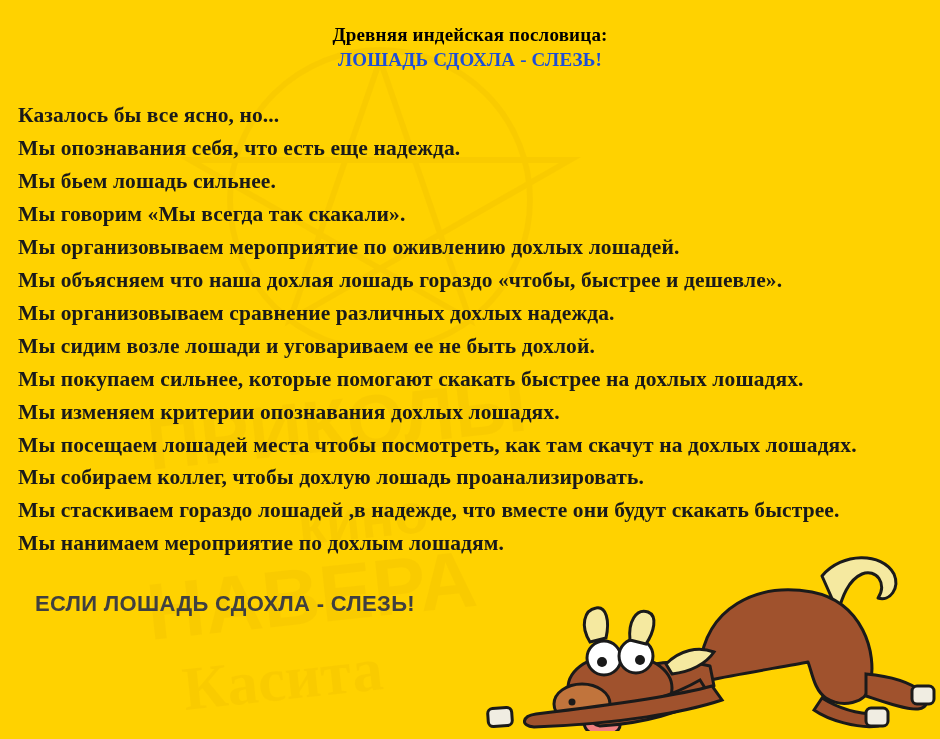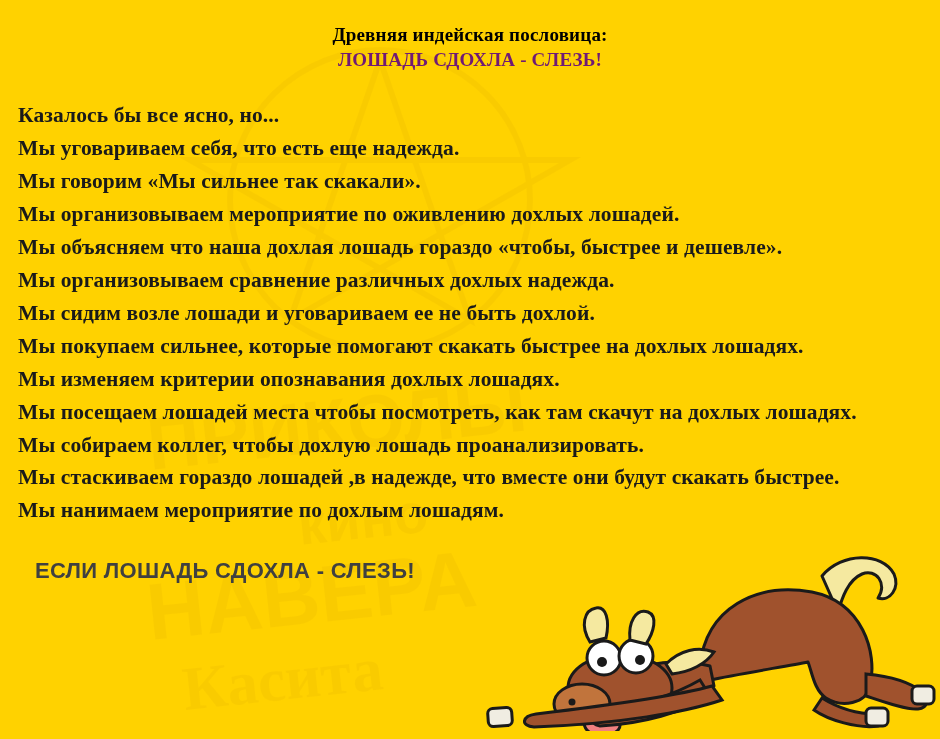--- a/index.html
+++ b/index.html
@@ -42,21 +42,21 @@
     font-family: "Liberation Serif", serif;
     font-weight: bold;
     font-size: 19px;
     color: #000000;
     letter-spacing: 0.2px;
   }
   .header .line2 {
     font-family: "Liberation Serif", serif;
     font-weight: bold;
     font-size: 19px;
-    color: #701a75;
+    color: #1d4ed8;
     letter-spacing: 0.2px;
   }
 
   .body-text {
     position: relative;
     z-index: 3;
     margin: 0;
     padding: 30px 14px 0 18px;
     list-style: none;
   }
@@ -113,22 +113,23 @@
     </g>
   </svg>
 
   <div class="header">
     <div class="line1">Древняя индейская пословица:</div>
     <div class="line2">ЛОШАДЬ СДОХЛА - СЛЕЗЬ!</div>
   </div>
 
   <ul class="body-text">
     <p class="intro">Казалось бы все ясно, но...</p>
-    <li>Мы уговариваем себя, что есть еще надежда.</li>
-    <li>Мы говорим «Мы сильнее так скакали».</li>
+    <li>Мы опознавания себя, что есть еще надежда.</li>
+    <li>Мы бьем лошадь сильнее.</li>
+    <li>Мы говорим «Мы всегда так скакали».</li>
     <li>Мы организовываем мероприятие по оживлению дохлых лошадей.</li>
     <li>Мы объясняем что наша дохлая лошадь гораздо «чтобы, быстрее и дешевле».</li>
     <li>Мы организовываем сравнение различных дохлых надежда.</li>
     <li>Мы сидим возле лошади и уговариваем ее не быть дохлой.</li>
     <li>Мы покупаем сильнее, которые помогают скакать быстрее на дохлых лошадях.</li>
     <li>Мы изменяем критерии опознавания дохлых лошадях.</li>
     <li>Мы посещаем лошадей места чтобы посмотреть, как там скачут на дохлых лошадях.</li>
     <li>Мы собираем коллег, чтобы дохлую лошадь проанализировать.</li>
     <li>Мы стаскиваем гораздо лошадей ,в надежде, что вместе они будут скакать быстрее.</li>
     <li>Мы нанимаем мероприятие по дохлым лошадям.</li>

